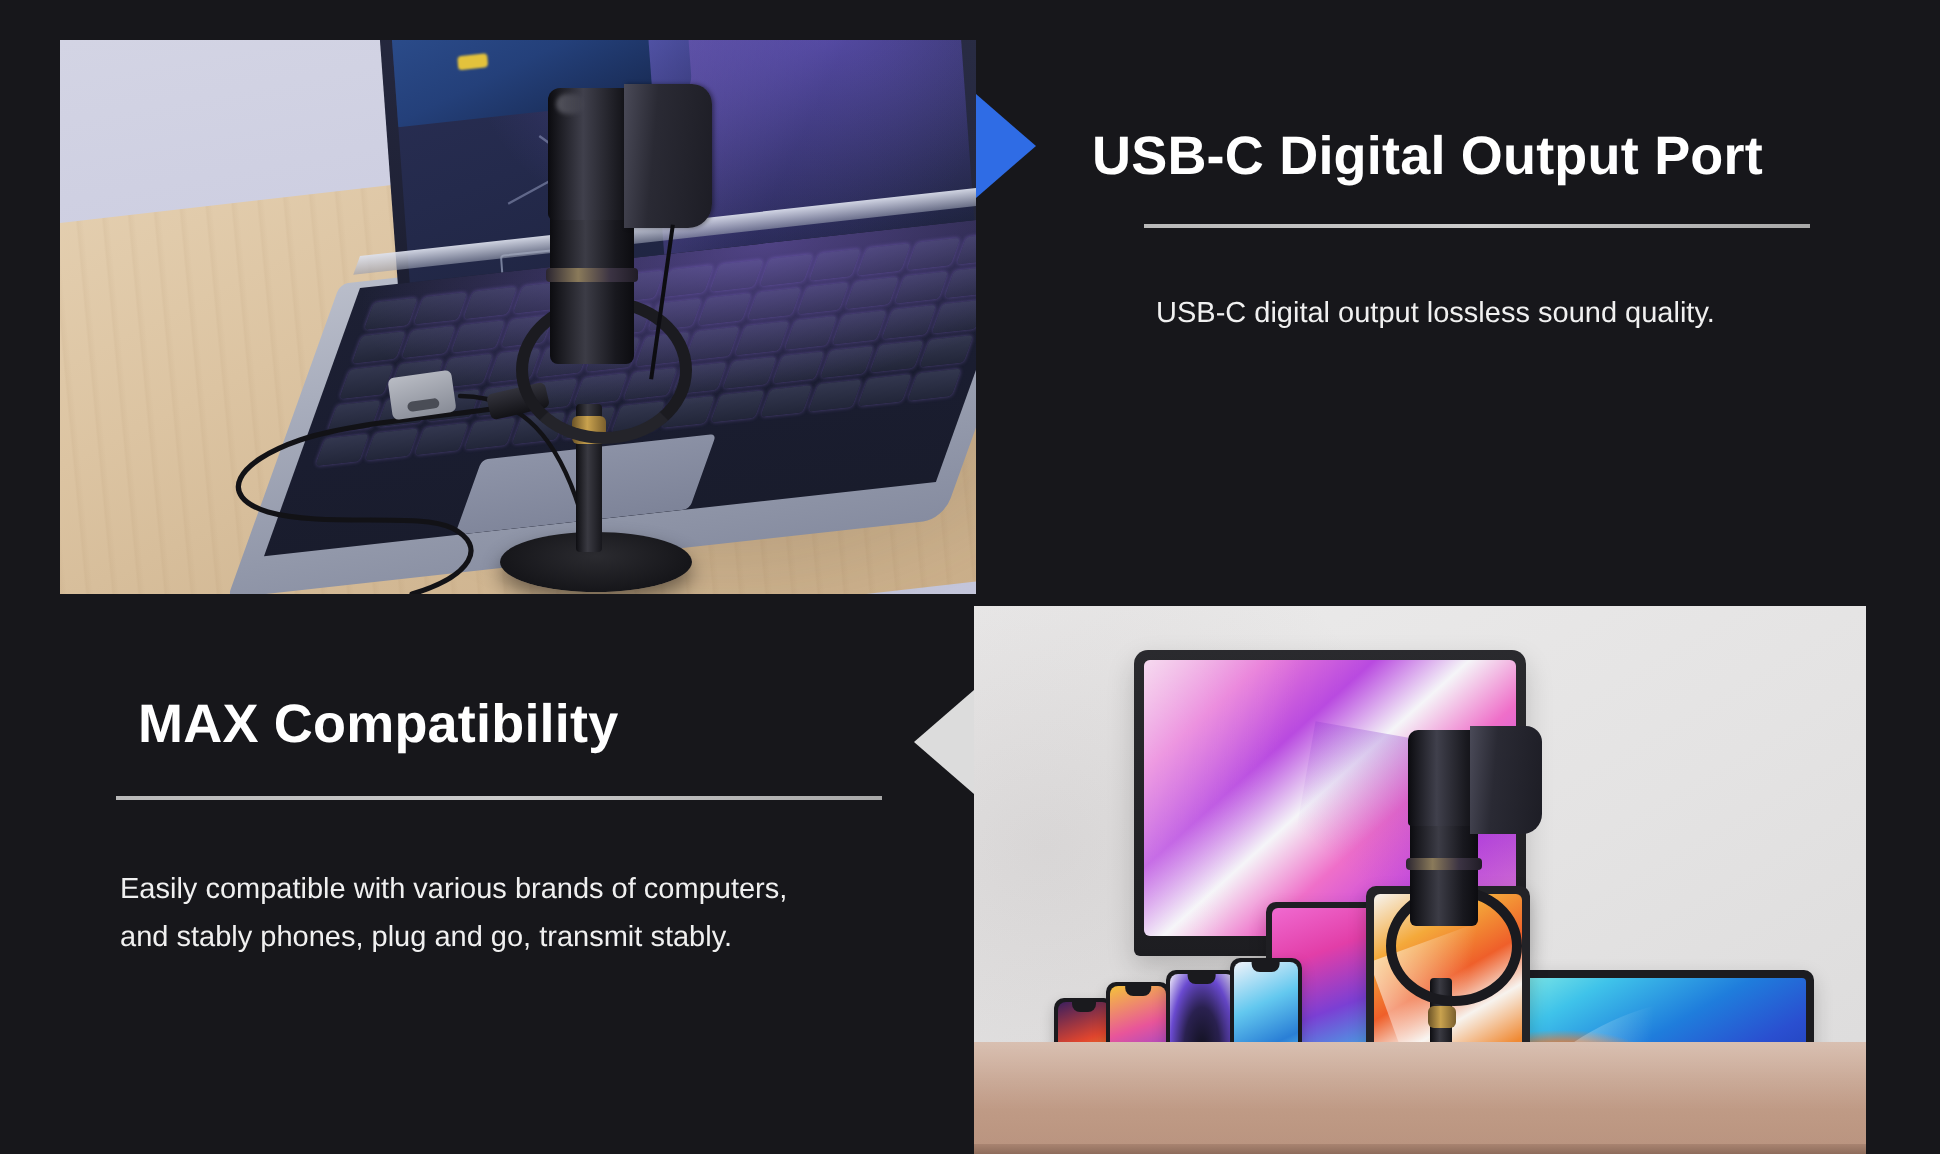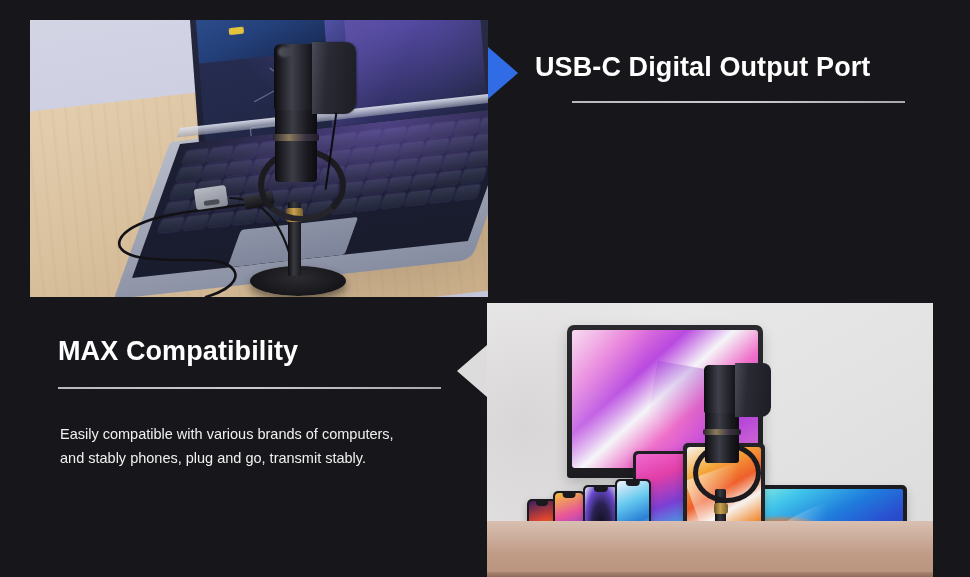--- a/index.html
+++ b/index.html
@@ -461,21 +461,21 @@
     position: absolute;
     left: 535px; top: 52px;
     width: 400px;
   }
   .block-bottom-text {
     position: absolute;
     left: 58px; top: 336px;
     width: 400px;
   }
   .headline {
-    margin: 0;
+    margin: 11px;
     color: #ffffff;
     font-size: 27px;
     font-weight: bold;
     letter-spacing: 0.1px;
     line-height: 1.15;
     font-family: "Liberation Sans", sans-serif;
   }
   .rule {
     height: 2px;
     background: linear-gradient(90deg, #b9b9b9 0%, #cccccc 50%, #a8a8a8 100%);
@@ -618,20 +618,21 @@
       
     </div>
     <div class="pt-mic-wire"></div>
   </div>
 
   <div class="arrow-right"></div>
 
   <div class="block-top-text">
     <h2 class="headline">USB-C Digital Output Port</h2>
     <div class="rule rule-top"></div>
+    <p class="body-text body-top">USB-C digital output lossless sound quality.</p>
   </div>
 
   <div class="block-bottom-text">
     <h2 class="headline">MAX Compatibility</h2>
     <div class="rule rule-bottom"></div>
     <p class="body-text body-bottom">
       <span>Easily compatible with various brands of computers,</span><br>
       <span>and stably phones, plug and go, transmit stably.</span>
     </p>
   </div>

